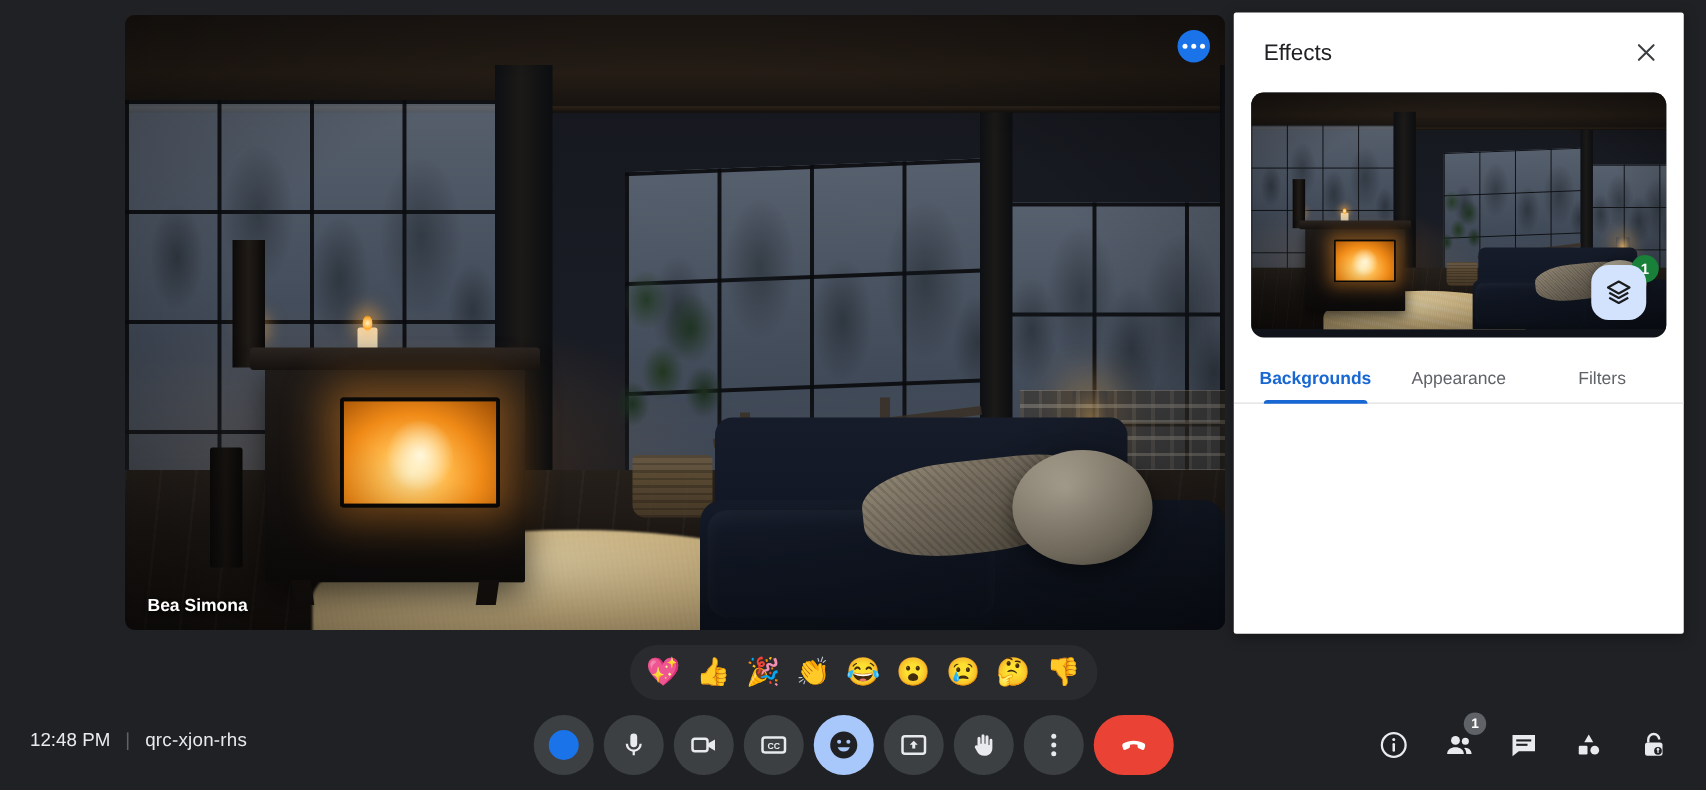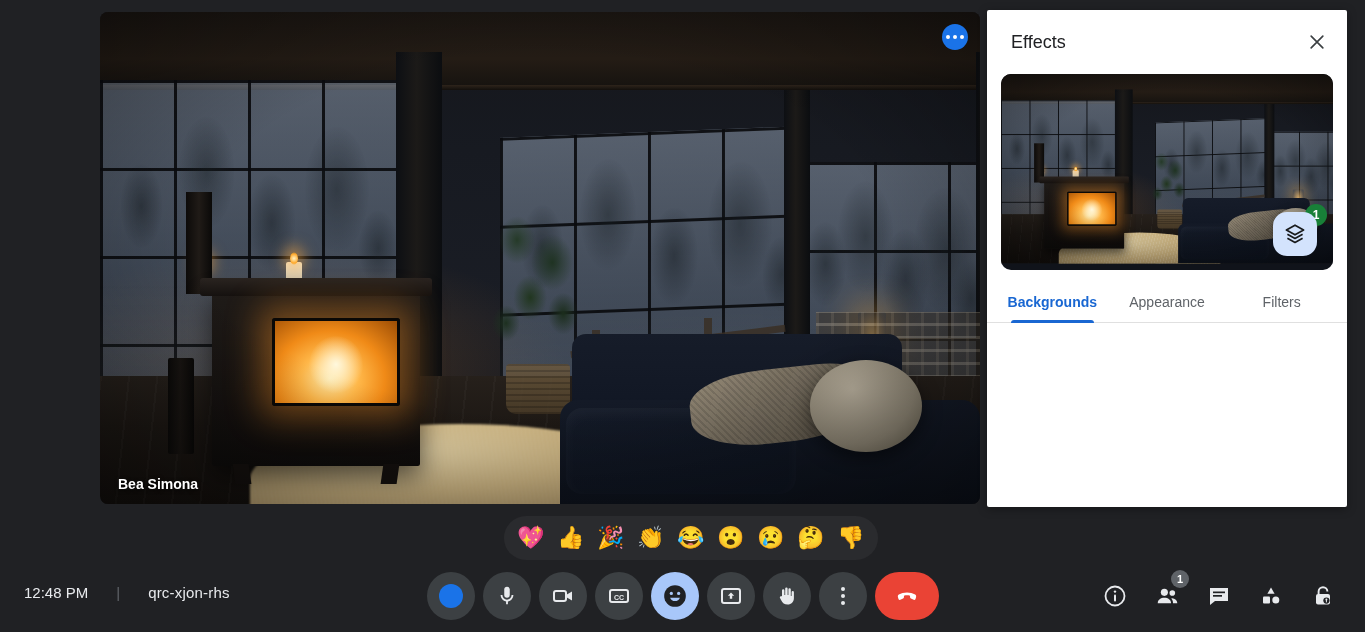--- a/index.html
+++ b/index.html
@@ -169,21 +169,21 @@
     height: 44px; padding: 0 10px;
     background: #2a2b2e; border-radius: 22px;
     display: flex; align-items: center; gap: 6px;
   }
   .reaction { width: 34px; height: 34px; border-radius: 50%;
     display:flex; align-items:center; justify-content:center;
     font-size: 22px; cursor: pointer; line-height:1; }
 
   
   .bottombar { position: absolute; left:0; bottom:0; width: 1365px; height: 72px; background:#202124; }
-  .meta { position:absolute; left: 24px; top: 24px; display:flex; align-items:center; gap:28px;
+  .meta { position:absolute; left: 24px; top: 24px; display:flex; align-items:center; gap:12px;
     color:#e8eaed; font-size:15px; }
   .meta .sep { color:#5f6368; }
   .meta .code { letter-spacing:.2px; }
 
   .controls { position:absolute; left:50%; transform:translateX(-50%); top: 12px;
     display:flex; align-items:center; gap:8px; }
   .ctl { width:48px; height:48px; border-radius:50%; background:#3c4043;
     display:flex; align-items:center; justify-content:center; cursor:pointer; border:none; }
   .ctl.active { background:#a8c7fa; }
   .ctl.blue-dot { background:#3c4043; }

